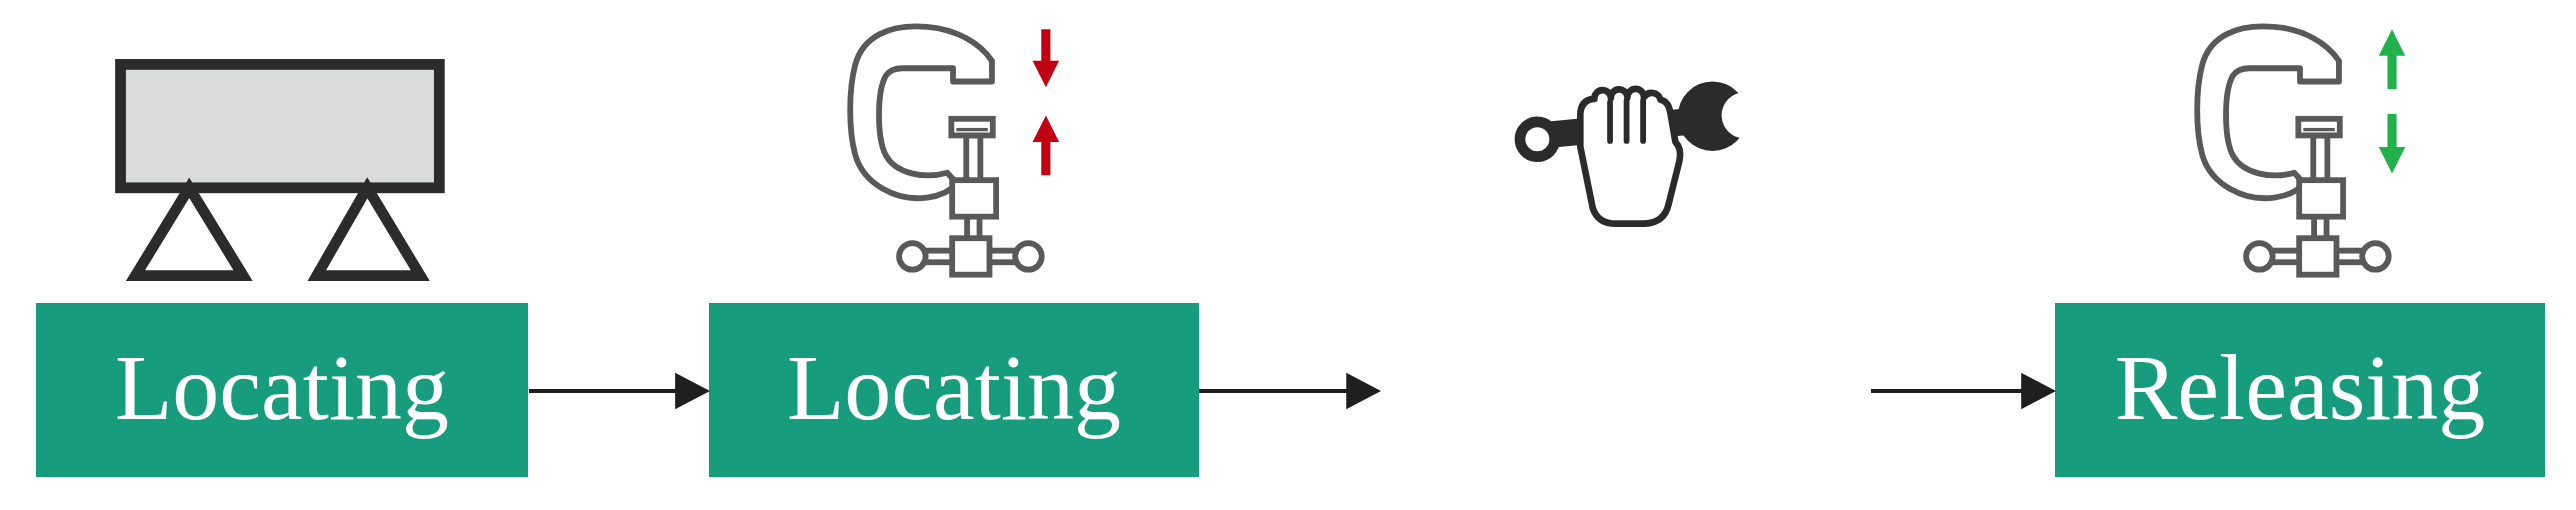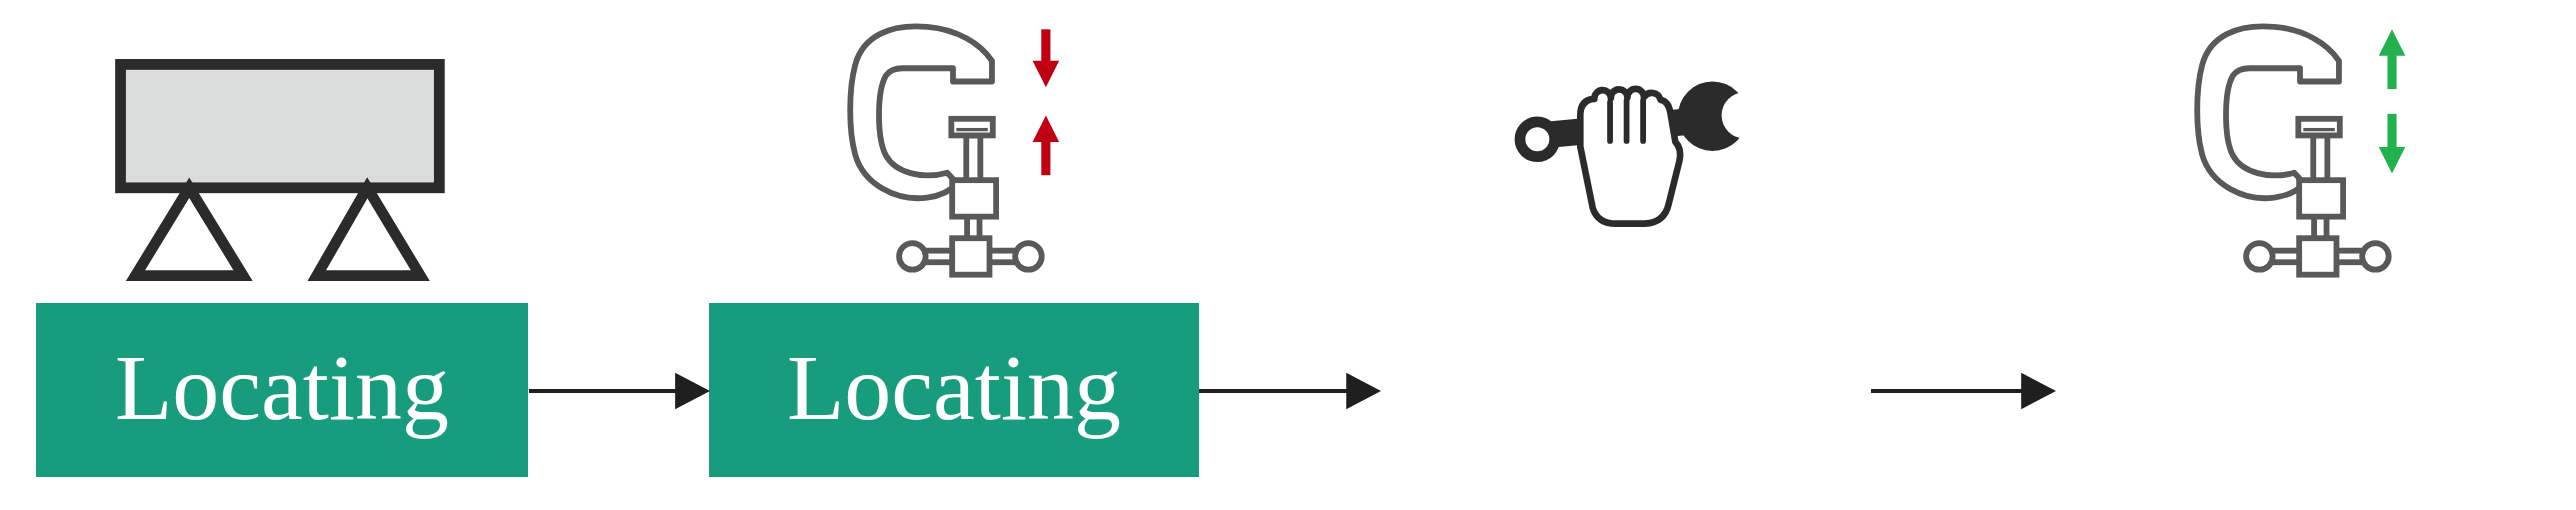--- a/index.html
+++ b/index.html
@@ -108,20 +108,23 @@
       </g>
     </svg>
   </div>
 
   <div class="step-box" style="left:36px;width:492px;">
     <span class="step-label">Locating</span>
   </div>
   <div class="step-box" style="left:709px;width:490px;">
     <span class="step-label">Locating</span>
   </div>
+  <div class="step-box" style="left:2055px;width:490px;">
+    <span class="step-label">Releasing</span>
+  </div>
 
   <div class="icon-wrap" style="left:529px;top:366px;">
     <svg width="181" height="50" viewBox="0 0 218 60">
       <line x1="0" y1="30" x2="180" y2="30" stroke="#1F1F1F" stroke-width="5"></line>
       <polygon points="176,8 176,52 218,30" fill="#1F1F1F"></polygon>
     </svg>
   </div>
   <div class="icon-wrap" style="left:1199px;top:366px;">
     <svg width="182" height="50" viewBox="0 0 220 60">
       <line x1="0" y1="30" x2="182" y2="30" stroke="#1F1F1F" stroke-width="5"></line>

